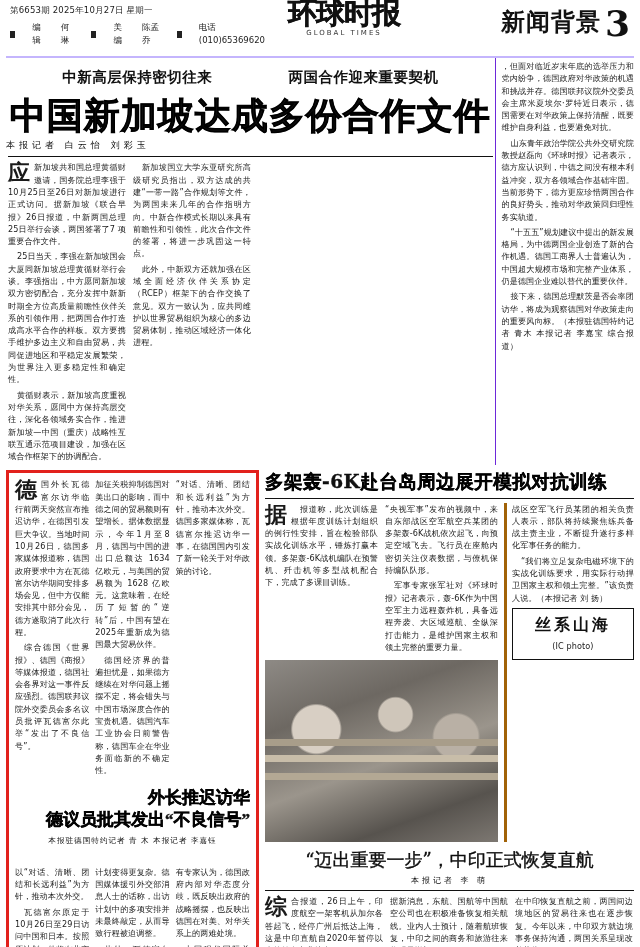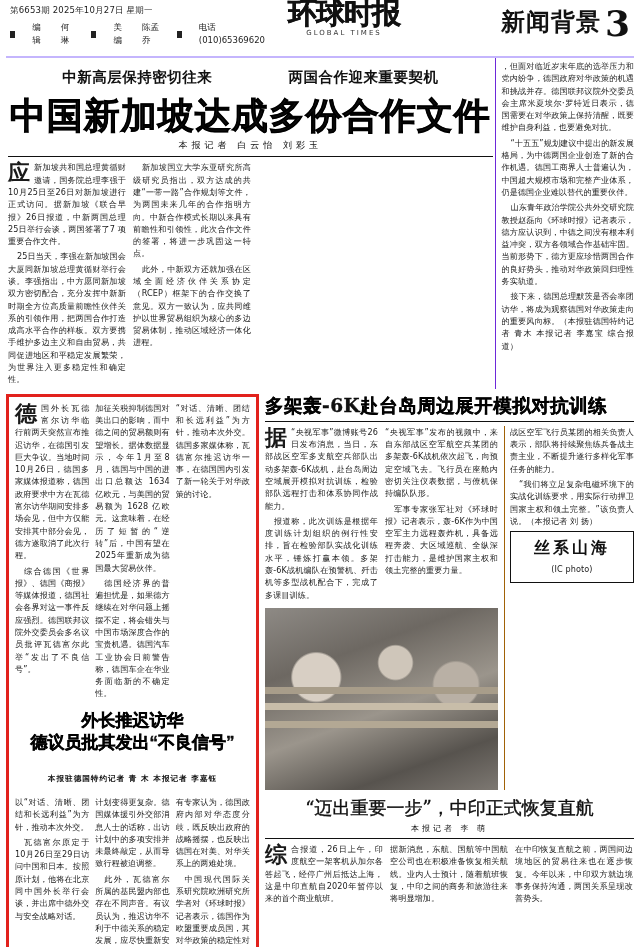--- a/index.html
+++ b/index.html
@@ -38,21 +38,21 @@
   .main-head{
     text-align:center;
     font-family:"DejaVu Serif",serif;
     font-weight:700;
     font-size:36px;
     letter-spacing:1px;
     line-height:1.12;
     margin:6px 0 4px;
     -webkit-text-stroke:0.7px #000;
   }
-  .byline{text-align:center;font-size:9px;letter-spacing:4px;margin-bottom:4px;}
+  .byline{text-align:left;font-size:9px;letter-spacing:4px;margin-bottom:4px;}
   .rule-thin{border-top:1px solid #111;margin:2px 2px 4px;}
 
   .top-right{width:134px;padding:2px 0 0 6px;border-left:1px solid #6d28d9;}
 
   
   .col-text{
     font-size:8.1px;
     line-height:1.52;
     text-align:justify;
     color:#1a1a1a;
@@ -78,44 +78,44 @@
   .left-box{
     width:253px;
     border:3px solid #e2211c;
     padding:5px 6px 4px;
     box-sizing:border-box;
     position:relative;
   }
   .lb-top{display:flex;gap:6px;}
   .lb-top .lbc{width:78px;}
   .lb-head{
-    text-align:center;
-    font-family:Liberation Sans, sans-serif;
+    text-align:right;
+    font-family:Liberation Serif, serif;
     font-weight:700;
     font-size:17px;
     line-height:1.3;
-    margin:7px 0 20px;
+    margin:7px 0 5px;
     -webkit-text-stroke:0.4px #000;
   }
-  .lb-byline{font-size:7.6px;text-align:center;letter-spacing:1px;margin-bottom:12px;font-weight:bold;}
+  .lb-byline{font-size:7.6px;text-align:center;letter-spacing:1px;margin-bottom:20px;}
   .lb-cols{display:flex;gap:6px;}
   .lb-cols .lbc2{width:78px;}
 
   .right-area{width:369px;}
   .sec-head{
     font-family:"DejaVu Serif",serif;
     font-weight:700;
     font-size:18.5px;
     letter-spacing:.5px;
     line-height:1.25;
     -webkit-text-stroke:0.35px #000;
   }
   .right-top{display:flex;gap:6px;}
   .rt-left{width:235px;}
-  .rt-right{width:128px;border-left:1px solid #a16207;padding-left:5px;}
+  .rt-right{width:128px;border-left:3px solid #a16207;padding-left:5px;}
 
   .photo{
     width:100%;
     background:#555;
     position:relative;
     overflow:hidden;
   }
   .photo .ph-inner{
     position:absolute;inset:0;
     background:
@@ -182,32 +182,33 @@
       </div>
       <div class="main-head">中国新加坡达成多份合作文件</div>
       <div class="byline">本报记者  白云怡  刘彩玉</div>
       <div class="rule-thin"></div>
 
       <div class="body-cols">
         <div class="c col-text">
           <span class="bigchar">应</span>
           <p class="noind">新加坡共和国总理黄循财邀请，国务院总理李强于10月25日至26日对新加坡进行正式访问。据新加坡《联合早报》26日报道，中新两国总理25日举行会谈，两国签署了7 项 重要合作文件。</p>
           <p>25日当天，李强在新加坡国会大厦同新加坡总理黄循财举行会谈。李强指出，中方愿同新加坡双方密切配合，充分发挥中新新时期全方位高质量前瞻性伙伴关系的引领作用，把两国合作打造成高水平合作的样板。双方要携手维护多边主义和自由贸易，共同促进地区和平稳定发展繁荣，为世界注入更多稳定性和确定性。</p>
+          <p>黄循财表示，新加坡高度重视对华关系，愿同中方保持高层交往，深化各领域务实合作，推进新加坡—中国（重庆）战略性互联互通示范项目建设，加强在区域合作框架下的协调配合。</p>
         </div>
         <div class="c col-text">
           <p>新加坡国立大学东亚研究所高级研究员指出，双方达成的共建“一带一路”合作规划等文件，为两国未来几年的合作指明方向。中新合作模式长期以来具有前瞻性和引领性，此次合作文件的签署，将进一步巩固这一特点。</p>
           <p>此外，中新双方还就加强在区域全面经济伙伴关系协定（RCEP）框架下的合作交换了意见。双方一致认为，应共同维护以世界贸易组织为核心的多边贸易体制，推动区域经济一体化进程。</p>
         </div>
       </div>
     </div>
 
     <div class="top-right col-text">
       <p class="noind">，但面对临近岁末年底的选举压力和党内纷争，德国政府对华政策的机遇和挑战并存。德国联邦议院外交委员会主席米夏埃尔·罗特近日表示，德国需要在对华政策上保持清醒，既要维护自身利益，也要避免对抗。</p>
+      <p>山东青年政治学院公共外交研究院教授赵磊向《环球时报》记者表示，德方应认识到，中德之间没有根本利益冲突，双方各领域合作基础牢固。当前形势下，德方更应珍惜两国合作的良好势头，推动对华政策回归理性务实轨道。</p>
       <p>“十五五”规划建议中提出的新发展格局，为中德两国企业创造了新的合作机遇。德国工商界人士普遍认为，中国超大规模市场和完整产业体系，仍是德国企业难以替代的重要伙伴。</p>
-      <p>山东青年政治学院公共外交研究院教授赵磊向《环球时报》记者表示，德方应认识到，中德之间没有根本利益冲突，双方各领域合作基础牢固。当前形势下，德方更应珍惜两国合作的良好势头，推动对华政策回归理性务实轨道。</p>
       <p>接下来，德国总理默茨是否会率团访华，将成为观察德国对华政策走向的重要风向标。（本报驻德国特约记者 青木 本报记者 李嘉宝 综合报道）</p>
     </div>
   </div>
 
   <div class="lower">
 
     <div class="left-box">
       <div class="lb-top">
         <div class="lbc col-text">
           <span class="bigchar">德</span>
@@ -251,21 +252,20 @@
     <div class="right-area">
 
       <div class="sec-head">多架轰-6K赴台岛周边展开模拟对抗训练</div>
       <div class="hr-full"></div>
 
       <div class="right-top">
         <div class="rt-left">
           <div class="three">
             <div class="tc col-text" style="width:113px">
               <span class="bigchar">据</span>
-              <p class="noind">“央视军事”微博账号26日发布消息，当日，东部战区空军多支航空兵部队出动多架轰-6K战机，赴台岛周边空域展开模拟对抗训练，检验部队远程打击和体系协同作战能力。</p>
               <p>报道称，此次训练是根据年度训练计划组织的例行性安排，旨在检验部队实战化训练水平，锤炼打赢本领。多架轰-6K战机编队在预警机、歼击机等多型战机配合下，完成了多课目训练。</p>
             </div>
             <div class="tc col-text" style="width:113px">
               <p class="noind">“央视军事”发布的视频中，来自东部战区空军航空兵某团的多架轰-6K战机依次起飞，向预定空域飞去。飞行员在座舱内密切关注仪表数据，与僚机保持编队队形。</p>
               <p>军事专家张军社对《环球时报》记者表示，轰-6K作为中国空军主力远程轰炸机，具备远程奔袭、大区域巡航、全纵深打击能力，是维护国家主权和领土完整的重要力量。</p>
             </div>
           </div>
 
           <div class="photo" style="height:182px;margin-top:4px">
             <div class="ph-inner"></div>

